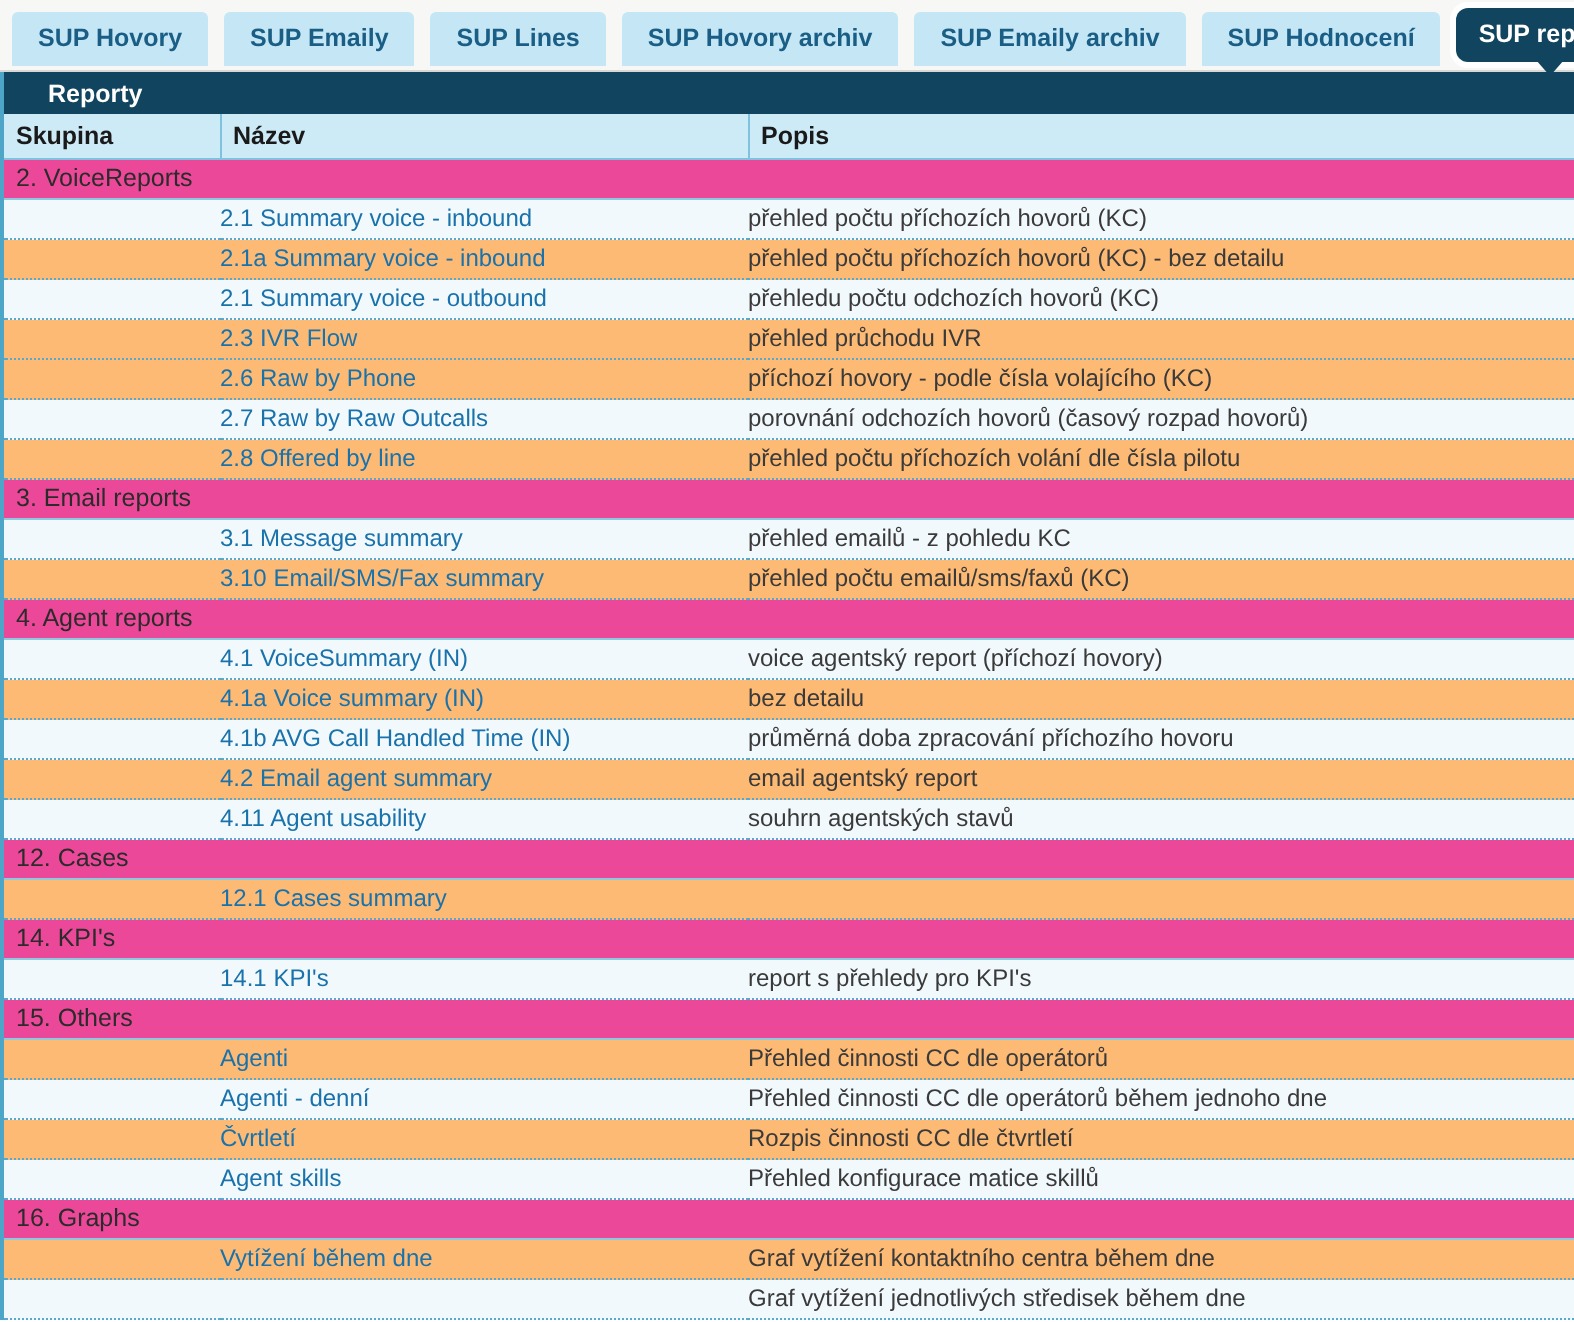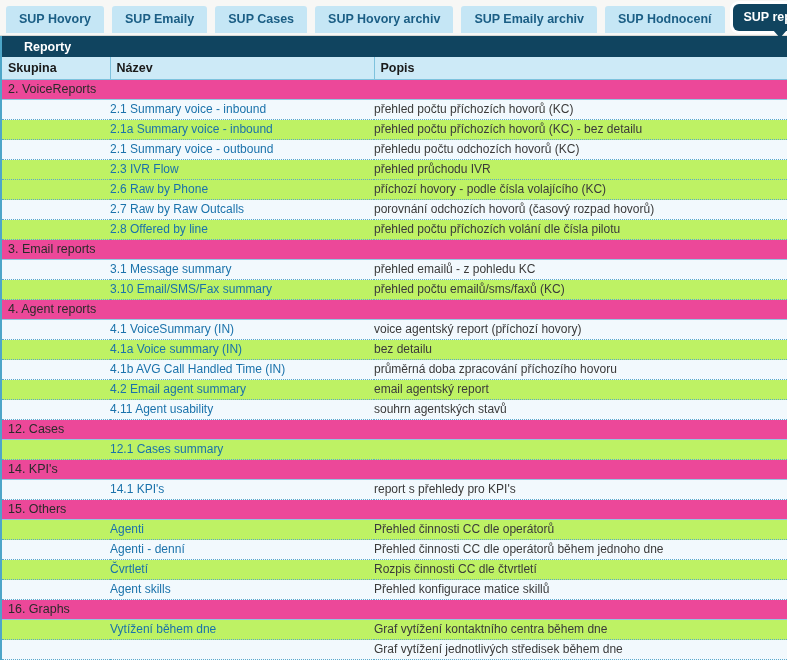--- a/index.html
+++ b/index.html
@@ -116,37 +116,37 @@
 
   tr.item-row td {
     font-size: 12px;
     padding: 2px 0 3px 0;
     border-bottom: 1px dotted #5aa9cc;
     height: 17px;
     box-sizing: border-box;
     vertical-align: middle;
   }
   tr.item-row.odd td { background: #f2f9fd; }
-  tr.item-row.even td { background: #bef264; }
+  tr.item-row.even td { background: #fdba74; }
 
   td.cell-skupina { }
   td.cell-nazev { padding-left: 2px; }
   td.cell-popis { padding-left: 5px; color: #3a3a3a; }
 
   a.report-link {
     color: #1a72ab;
     text-decoration: none;
     font-size: 12px;
     cursor: pointer;
   }
 </style>
 </head>
 <body>
 
-<div class="tabstrip"><div class="tab first">SUP Hovory</div><div class="tab">SUP Emaily</div><div class="tab">SUP Cases</div><div class="tab">SUP Hovory archiv</div><div class="tab">SUP Emaily archiv</div><div class="tab">SUP Hodnocení</div><div class="tab active">SUP reporty</div></div>
+<div class="tabstrip"><div class="tab first">SUP Hovory</div><div class="tab">SUP Emaily</div><div class="tab">SUP Lines</div><div class="tab">SUP Hovory archiv</div><div class="tab">SUP Emaily archiv</div><div class="tab">SUP Hodnocení</div><div class="tab active">SUP reporty</div></div>
 
 <div class="sheet">
   <div class="title-bar">Reporty</div>
 
   <table class="report">
     <colgroup>
       <col class="c-skupina">
       <col class="c-nazev">
       <col class="c-popis">
     </colgroup>

